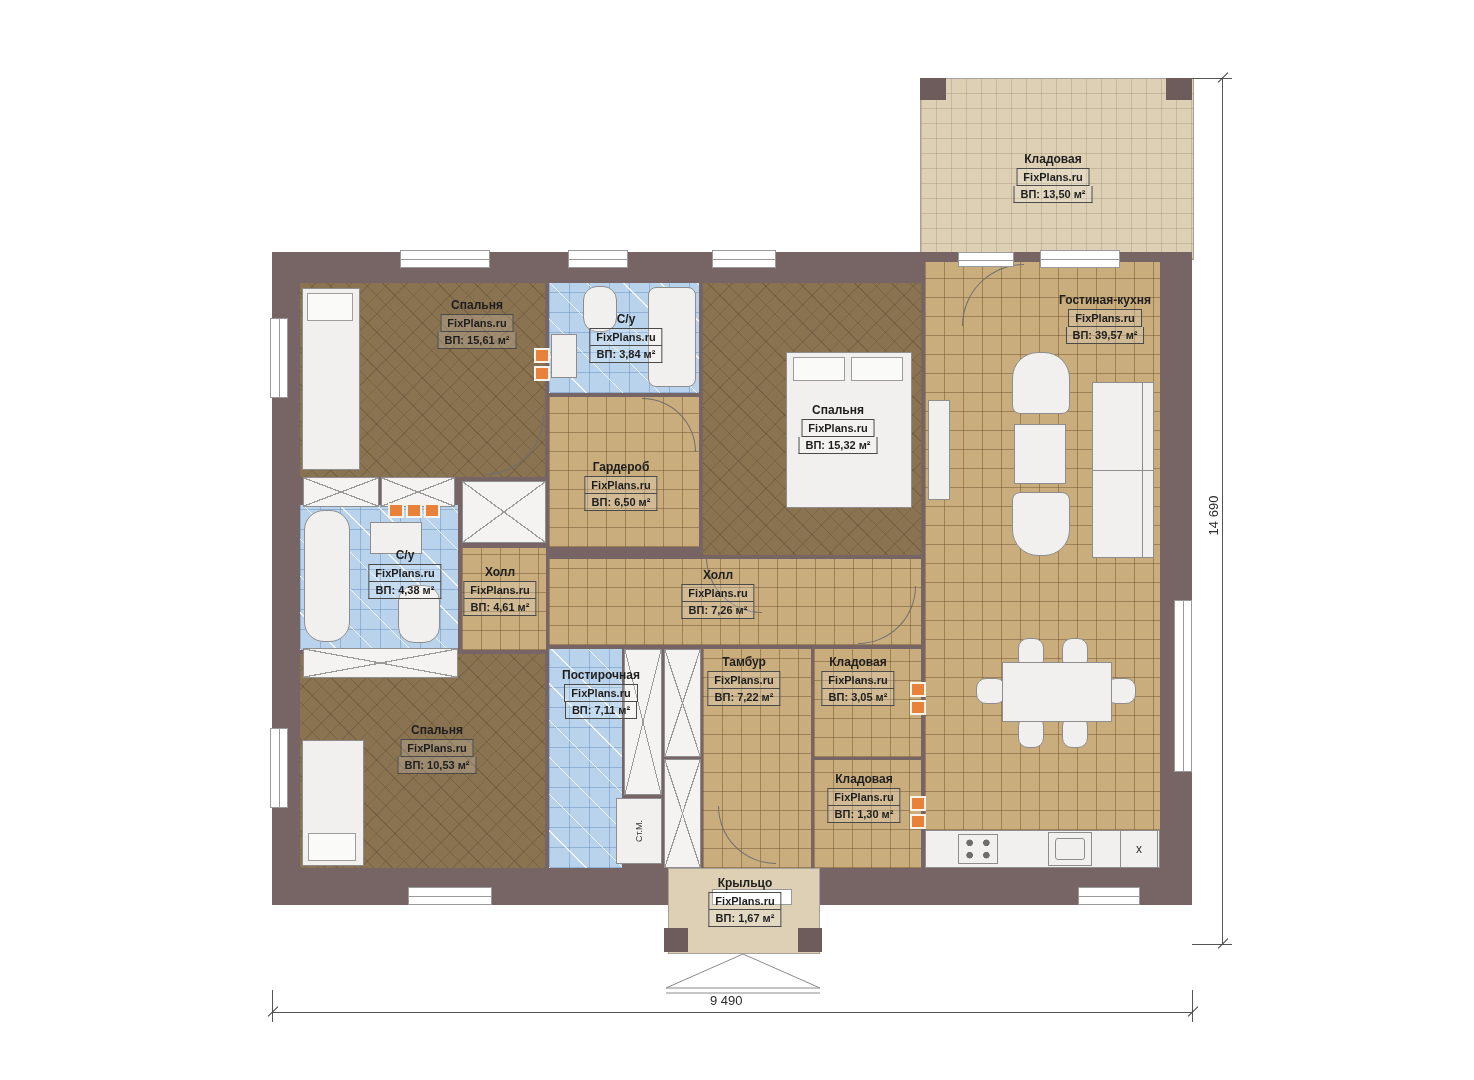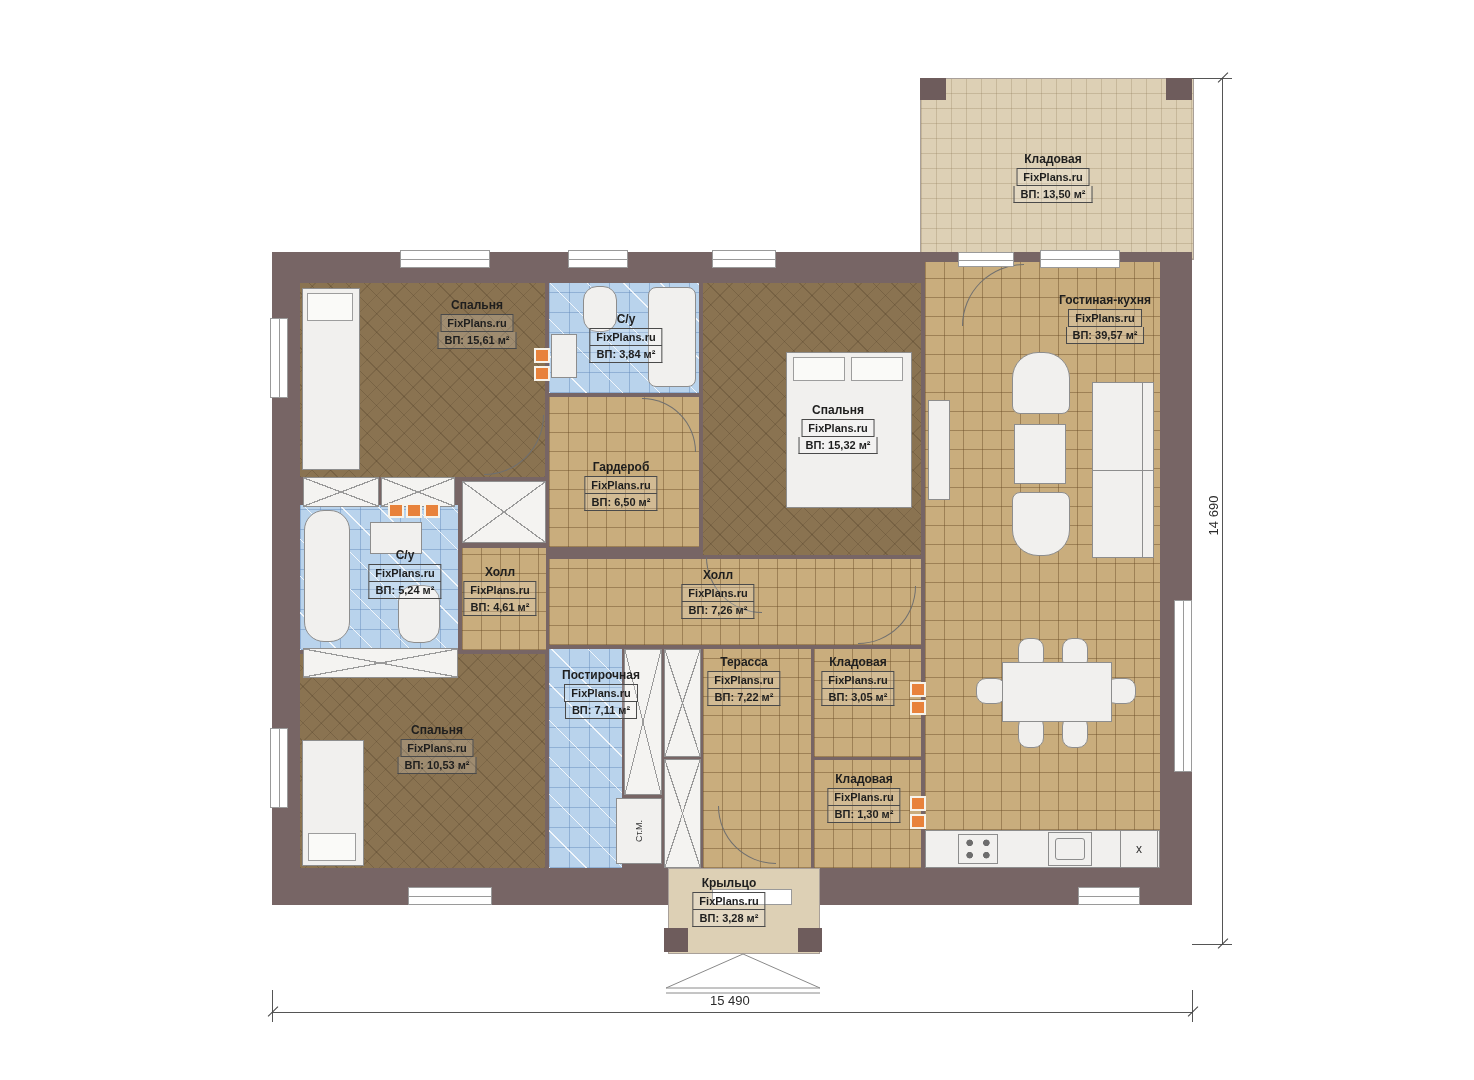--- a/index.html
+++ b/index.html
@@ -219,21 +219,21 @@
     <span class="bx b2">ВП: 15,32 м²</span>
   </div>
   <div class="rlabel" style="left:621px;top:460px;">
     <span class="t">Гардероб</span>
     <span class="bx">FixPlans.ru</span>
     <span class="bx b2">ВП: 6,50 м²</span>
   </div>
   <div class="rlabel" style="left:405px;top:548px;">
     <span class="t">С/у</span>
     <span class="bx">FixPlans.ru</span>
-    <span class="bx b2">ВП: 5,24 м²</span>
+    <span class="bx b2">ВП: 4,38 м²</span>
   </div>
   <div class="rlabel" style="left:500px;top:565px;">
     <span class="t">Холл</span>
     <span class="bx">FixPlans.ru</span>
     <span class="bx b2">ВП: 4,61 м²</span>
   </div>
   <div class="rlabel" style="left:718px;top:568px;">
     <span class="t">Холл</span>
     <span class="bx">FixPlans.ru</span>
     <span class="bx b2">ВП: 7,26 м²</span>
@@ -242,47 +242,47 @@
     <span class="t">Спальня</span>
     <span class="bx">FixPlans.ru</span>
     <span class="bx b2">ВП: 10,53 м²</span>
   </div>
   <div class="rlabel" style="left:601px;top:668px;">
     <span class="t">Постирочная</span>
     <span class="bx">FixPlans.ru</span>
     <span class="bx b2">ВП: 7,11 м²</span>
   </div>
   <div class="rlabel" style="left:744px;top:655px;">
-    <span class="t">Терасса</span>
+    <span class="t">Тамбур</span>
     <span class="bx">FixPlans.ru</span>
     <span class="bx b2">ВП: 7,22 м²</span>
   </div>
   <div class="rlabel" style="left:858px;top:655px;">
     <span class="t">Кладовая</span>
     <span class="bx">FixPlans.ru</span>
     <span class="bx b2">ВП: 3,05 м²</span>
   </div>
   <div class="rlabel" style="left:864px;top:772px;">
     <span class="t">Кладовая</span>
     <span class="bx">FixPlans.ru</span>
     <span class="bx b2">ВП: 1,30 м²</span>
   </div>
-  <div class="rlabel" style="left:729px;top:876px;">
+  <div class="rlabel" style="left:745px;top:876px;">
     <span class="t">Крыльцо</span>
     <span class="bx">FixPlans.ru</span>
-    <span class="bx b2">ВП: 3,28 м²</span>
+    <span class="bx b2">ВП: 1,67 м²</span>
   </div>
 
   <div class="dim-line" style="left:1222px;top:78px;width:1px;height:867px;"></div>
   <div class="dim-line" style="left:1192px;top:78px;width:40px;height:1px;"></div>
   <div class="dim-line" style="left:1192px;top:944px;width:40px;height:1px;"></div>
   <div class="tick" style="left:1216px;top:77px;"></div>
   <div class="tick" style="left:1216px;top:943px;"></div>
   <div class="dim-text" style="left:1194px;top:508px;transform:rotate(-90deg);transform-origin:center;">14 690</div>
 
   <div class="dim-line" style="left:272px;top:1012px;width:920px;height:1px;"></div>
   <div class="dim-line" style="left:272px;top:990px;width:1px;height:32px;"></div>
   <div class="dim-line" style="left:1192px;top:990px;width:1px;height:32px;"></div>
   <div class="tick" style="left:266px;top:1011px;"></div>
   <div class="tick" style="left:1186px;top:1011px;"></div>
-  <div class="dim-text" style="left:710px;top:993px;">15 490</div>
+  <div class="dim-text" style="left:710px;top:993px;">9 490</div>
 
 </div>
 
 </body></html>

